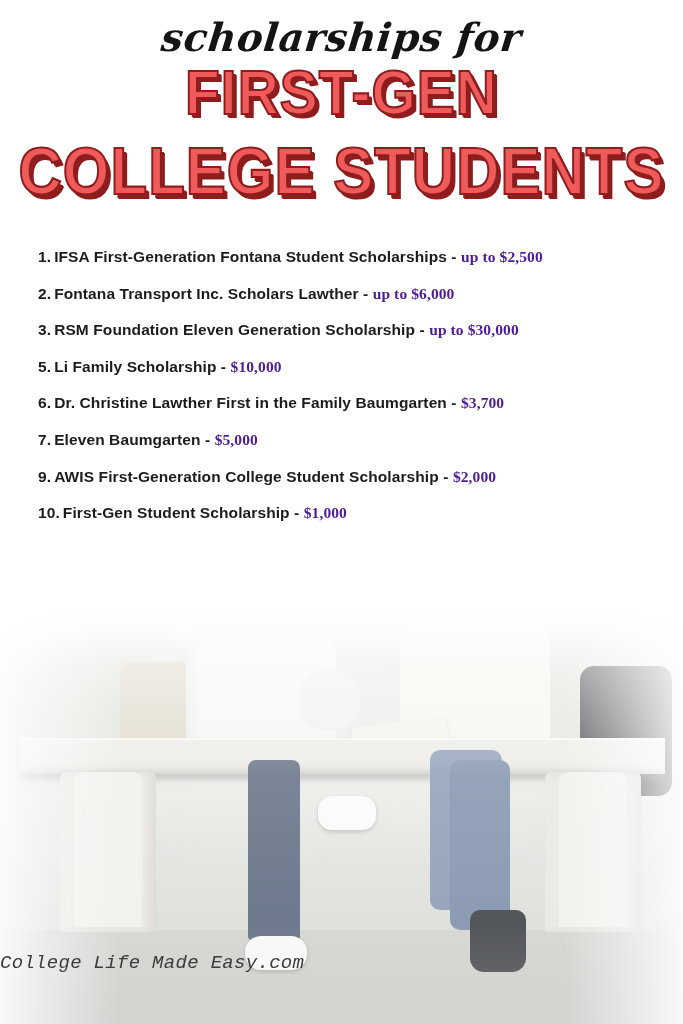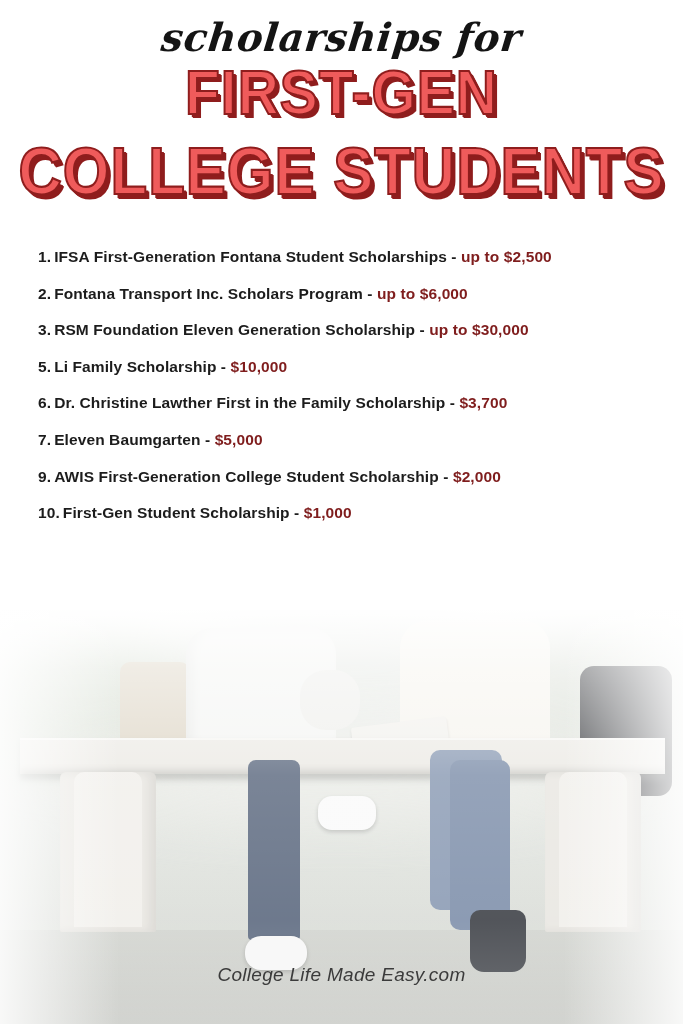--- a/index.html
+++ b/index.html
@@ -72,21 +72,21 @@
     font-family: "Liberation Sans", sans-serif;
     font-size: 15.5px;
     font-weight: bold;
     color: #1c1c1c;
     margin-bottom: 18px;
     letter-spacing: 0.1px;
     line-height: 1.2;
     white-space: nowrap;
   }
   .list-item .num { margin-right: 3px; }
-  .list-item .amount { color: #7f1d1d; }
+  .list-item .amount { color: #4c1d95; font-family: Liberation Serif, serif; }
 
   
   .photo {
     position: absolute;
     left: 0;
     top: 610px;
     width: 683px;
     height: 414px;
     overflow: hidden;
     background: linear-gradient(180deg, #ffffff 0%, #f2f3f1 16%, #e6e8e4 40%, #dcdfda 70%, #d4d7d1 100%);
@@ -229,57 +229,56 @@
     position: absolute; top: 0; height: 100%; width: 120px;
     pointer-events: none;
   }
   .vignette-l { left: 0; background: linear-gradient(90deg, rgba(255,255,255,0.85), rgba(255,255,255,0)); }
   .vignette-r { right: 0; background: linear-gradient(270deg, rgba(255,255,255,0.85), rgba(255,255,255,0)); }
 
   .watermark {
     position: absolute;
     left: 0; right: 0;
     top: 952px;
-    text-align: center;
-    font-family: Liberation Sans, sans-serif;
+    text-align: left;
+    font-family: Liberation Mono, monospace;
     font-style: italic;
     font-size: 19px;
     color: #3b3b3b;
     letter-spacing: 0.3px;
-    margin-top: 12px;
   }
 </style>
 </head>
 <body>
 
 <div class="poster">
 
   <div class="header">
     <div class="script-title">scholarships for</div>
     <div class="big-title">
       <span class="line1">FIRST-GEN</span>
       <span class="line2">COLLEGE STUDENTS</span>
     </div>
   </div>
 
   <div class="list">
     <div class="list-item">
       <span class="num">1.</span><span class="name">IFSA First-Generation Fontana Student Scholarships - </span><span class="amount">up to $2,500</span>
     </div>
     <div class="list-item">
-      <span class="num">2.</span><span class="name">Fontana Transport Inc. Scholars Program  - </span><span class="amount">up to $6,000</span>
+      <span class="num">2.</span><span class="name">Fontana Transport Inc. Scholars Lawther  - </span><span class="amount">up to $6,000</span>
     </div>
     <div class="list-item">
       <span class="num">3.</span><span class="name">RSM Foundation Eleven Generation Scholarship - </span><span class="amount">up to $30,000</span>
     </div>
     <div class="list-item">
       <span class="num">5.</span><span class="name">Li Family Scholarship  - </span><span class="amount">$10,000</span>
     </div>
     <div class="list-item">
-      <span class="num">6.</span><span class="name">Dr. Christine Lawther First in the Family Scholarship - </span><span class="amount">$3,700</span>
+      <span class="num">6.</span><span class="name">Dr. Christine Lawther First in the Family Baumgarten - </span><span class="amount">$3,700</span>
     </div>
     <div class="list-item">
       <span class="num">7.</span><span class="name">Eleven Baumgarten - </span><span class="amount">$5,000</span>
     </div>
     <div class="list-item">
       <span class="num">9.</span><span class="name">AWIS First-Generation College Student Scholarship - </span><span class="amount">$2,000</span>
     </div>
     <div class="list-item">
       <span class="num">10.</span><span class="name">First-Gen Student Scholarship - </span><span class="amount">$1,000</span>
     </div>

